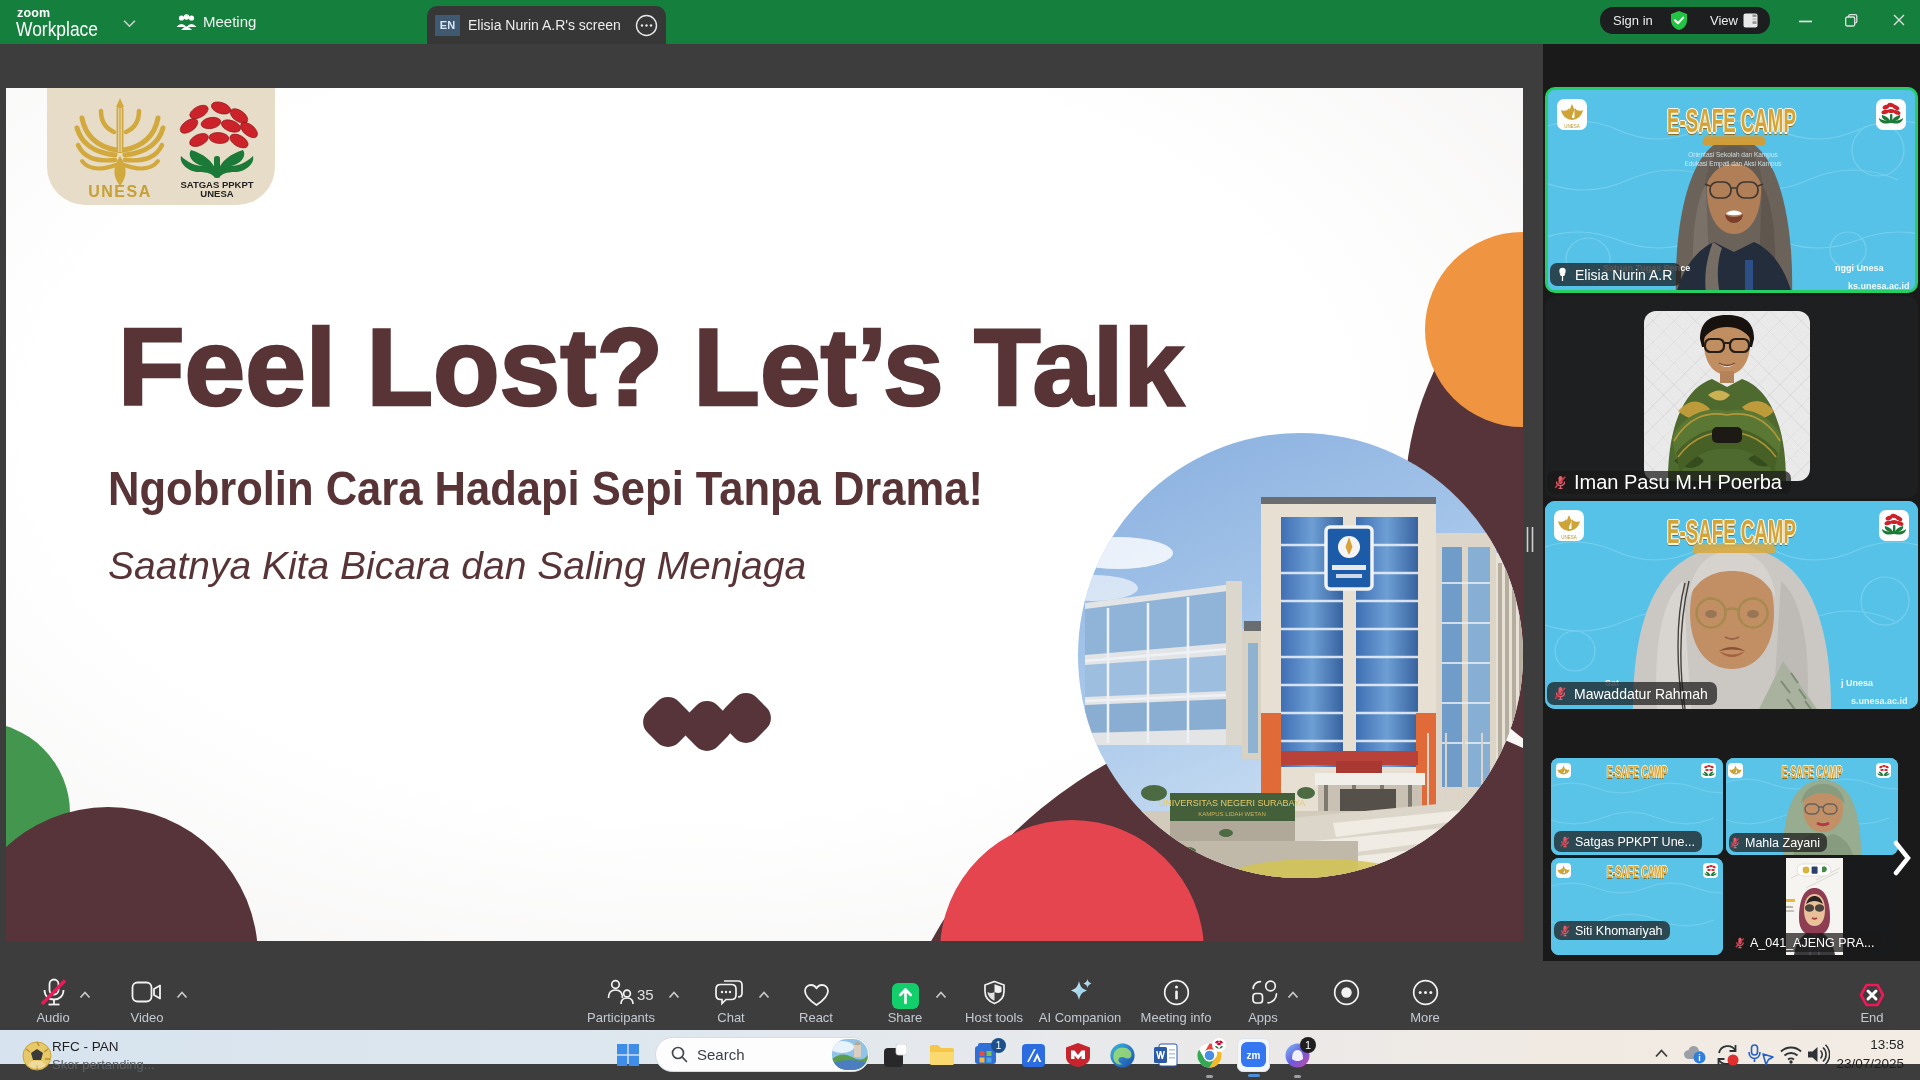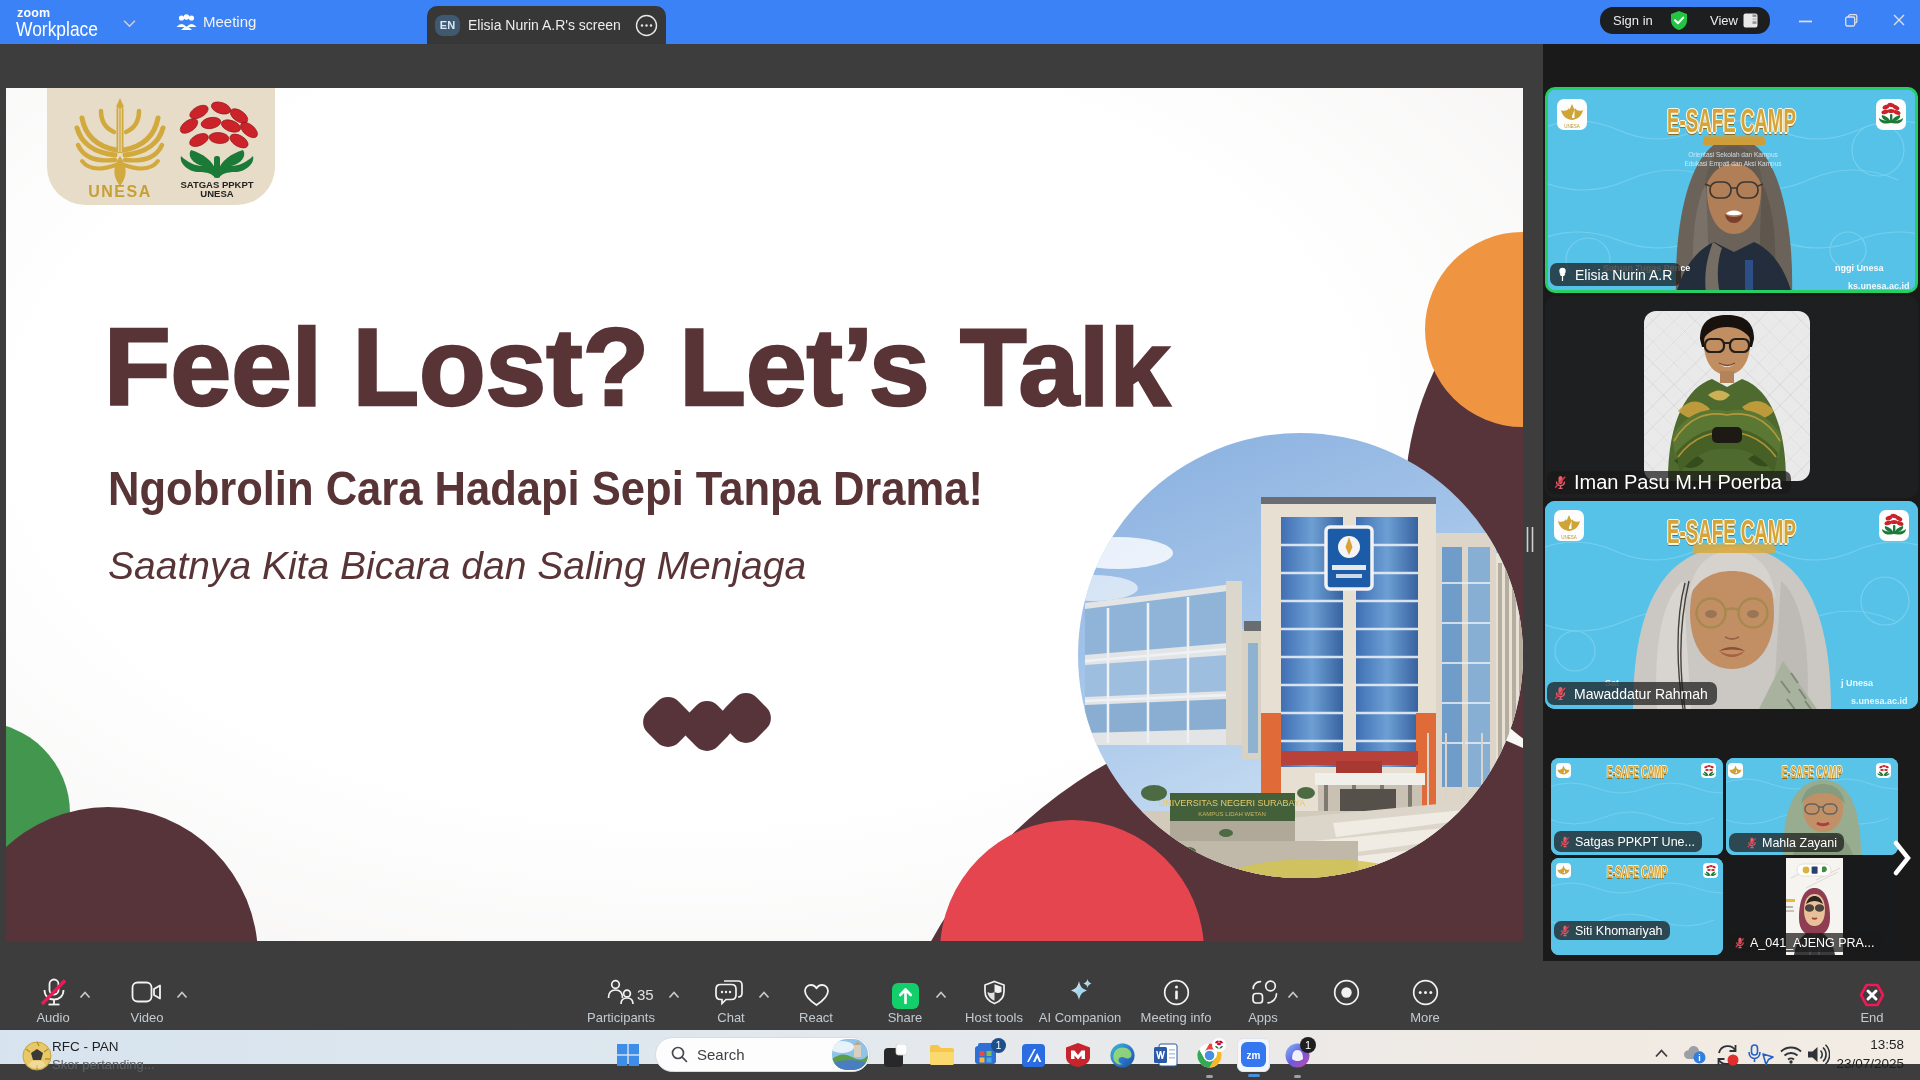--- a/index.html
+++ b/index.html
@@ -2,25 +2,25 @@
 <html><head>
 <meta charset="utf-8">
 <style>
   * { margin:0; padding:0; box-sizing:border-box; }
   html,body { width:1920px; height:1080px; overflow:hidden; background:#3d3d3d;
     font-family:"Liberation Sans", sans-serif; }
   .abs { position:absolute; }
   #stage { position:relative; width:1920px; height:1080px; }
 
   
-  #titlebar { position:absolute; left:0; top:0; width:1920px; height:44px; background:#3b82f6; }
+  #titlebar { position:absolute; left:0; top:0; width:1920px; height:44px; background:#15803d; }
   #tab-active { position:absolute; left:427px; top:6px; width:239px; height:38px;
     background:#373737; border-radius:10px 10px 0 0; }
   .enbadge { position:absolute; left:8px; top:9px; width:25px; height:21px; background:#3f5971;
-    border-radius:8px; color:#d9e7f5; font-size:11px; font-weight:bold; text-align:center; line-height:21px; }
+    border-radius:0; color:#d9e7f5; font-size:11px; font-weight:bold; text-align:center; line-height:21px; }
   #signbox { position:absolute; left:1600px; top:7px; width:170px; height:27px; background:#1d1e20; border-radius:13px; }
 
   
   #sharebg { position:absolute; left:0; top:44px; width:1920px; height:986px; background:#3d3d3d; }
   #sidebar { position:absolute; left:1543px; top:44px; width:377px; height:917px; background:#1a1a1a; }
   #slide { position:absolute; left:6px; top:88px; width:1517px; height:853px; overflow:hidden;
     background:radial-gradient(ellipse 1200px 700px at 45% 40%, #ffffff 55%, #f4f2f1 100%); }
 
   
   .circ { position:absolute; border-radius:50%; }
@@ -317,21 +317,21 @@
         <path d="M75 46 C77 32 86 26 97 26 C108 26 117 32 119 46 C113 38 105 35 97 35 C89 35 81 38 75 46 Z" fill="#879b7f"></path>
         <g fill="none" stroke="#63605c" stroke-width="1.4">
             <rect x="79" y="46" width="14" height="10" rx="5"></rect>
             <rect x="97" y="46" width="14" height="10" rx="5"></rect>
             <line x1="93" y1="49" x2="97" y2="49"></line>
           </g>
         <path d="M91 65 q6 3.5 12 0" stroke="#b03a46" stroke-width="2.8" fill="none"></path>
         <path d="M67 97 C71 84 79 78 87 76 L97 80 L107 76 C115 78 123 84 127 97 Z" fill="#879b7f"></path>
       </svg>
       <div class="esc2 abs">E-SAFE CAMP</div>
-      <div class="namelab" style="left:3px; bottom:3px; height:19px; padding:0 7px 0 17px; font-size:12.5px;">
+      <div class="namelab" style="left:3px; bottom:3px; height:19px; padding:0 7px 0 0; font-size:12.5px;">
         <svg width="12" height="12" viewBox="0 0 15 15" style="margin-right:4px;">
             <path d="M5.5 3.2 C5.5 1.8 6.4 1 7.5 1 C8.6 1 9.5 1.8 9.5 3.2 V7 C9.5 8.4 8.6 9.2 7.5 9.2 C6.4 9.2 5.5 8.4 5.5 7 Z" fill="#e35d6a"></path>
             <path d="M3.5 6.5 C3.5 9 5.2 10.6 7.5 10.6 C9.8 10.6 11.5 9 11.5 6.5 M7.5 10.6 V13 M5.5 13.3 H9.5" stroke="#e35d6a" stroke-width="1.3" fill="none"></path>
             <line x1="2.2" y1="12.8" x2="12.2" y2="1.8" stroke="#d93a4a" stroke-width="1.6"></line>
           </svg>
         Mahla Zayani
       </div>
     </div>
     <div class="vtile" style="left:8px; top:814px; width:172px; height:97px; border-radius:8px;">
       <svg class="abs" style="left:0;top:0;" width="172" height="97" viewBox="0 0 172 97">
@@ -581,21 +581,21 @@
           <ellipse cx="66" cy="43" rx="10" ry="5.5" transform="rotate(30 66 43)"></ellipse>
         </g>
         <path d="M44 75 C40 62 30 56 18 52 C14 58 20 66 30 68 C22 68 14 64 8 58 C6 66 16 74 26 74 C34 74 40 76 42 80 Z" fill="#1c7a38"></path>
         <path d="M44 75 C48 62 58 56 70 52 C74 58 68 66 58 68 C66 68 74 64 80 58 C82 66 72 74 62 74 C54 74 48 76 46 80 Z" fill="#1c7a38"></path>
         <rect x="41" y="58" width="6" height="22" rx="2.5" fill="#1c7a38"></rect>
         <text x="44" y="90" font-family="Liberation Sans" font-weight="bold" font-size="9.5" fill="#222" text-anchor="middle">SATGAS PPKPT</text>
         <text x="44" y="99" font-family="Liberation Sans" font-weight="bold" font-size="9.5" fill="#222" text-anchor="middle">UNESA</text>
       </svg>
     </div>
 
-    <div class="abs" id="title1" style="left:98px; top:225px; font-size:109px; font-weight:bold; color:#593437; letter-spacing:0px; line-height:1; -webkit-text-stroke:2.5px #593437;">Feel Lost? Let’s Talk</div>
+    <div class="abs" id="title1" style="left:112px; top:225px; font-size:109px; font-weight:bold; color:#593437; letter-spacing:0px; line-height:1; -webkit-text-stroke:2.5px #593437;">Feel Lost? Let’s Talk</div>
     <div class="abs" id="title2" style="left:102px; top:377px; font-size:48px; font-weight:bold; color:#593437; line-height:1; transform:scaleX(0.907); transform-origin:left top;">Ngobrolin Cara Hadapi Sepi Tanpa Drama!</div>
     <div class="abs" id="title3" style="left:102px; top:458px; font-size:39px; font-style:italic; font-weight:500; color:#593437; line-height:1;">Saatnya Kita Bicara dan Saling Menjaga</div>
 
     <div class="abs" style="left:640px; top:612px; width:44px; height:44px; background:#57343a; border-radius:15px; transform:rotate(45deg);"></div>
     <div class="abs" style="left:679px; top:616px; width:44px; height:44px; background:#57343a; border-radius:15px; transform:rotate(45deg);"></div>
     <div class="abs" style="left:718px; top:608px; width:44px; height:44px; background:#57343a; border-radius:15px; transform:rotate(45deg);"></div>
   </div>
 
   <svg class="abs" style="left:1526px; top:527px;" width="8" height="25" viewBox="0 0 8 25">
     <line x1="1.5" y1="0" x2="1.5" y2="25" stroke="#cfcfcf" stroke-width="1.6"></line>

